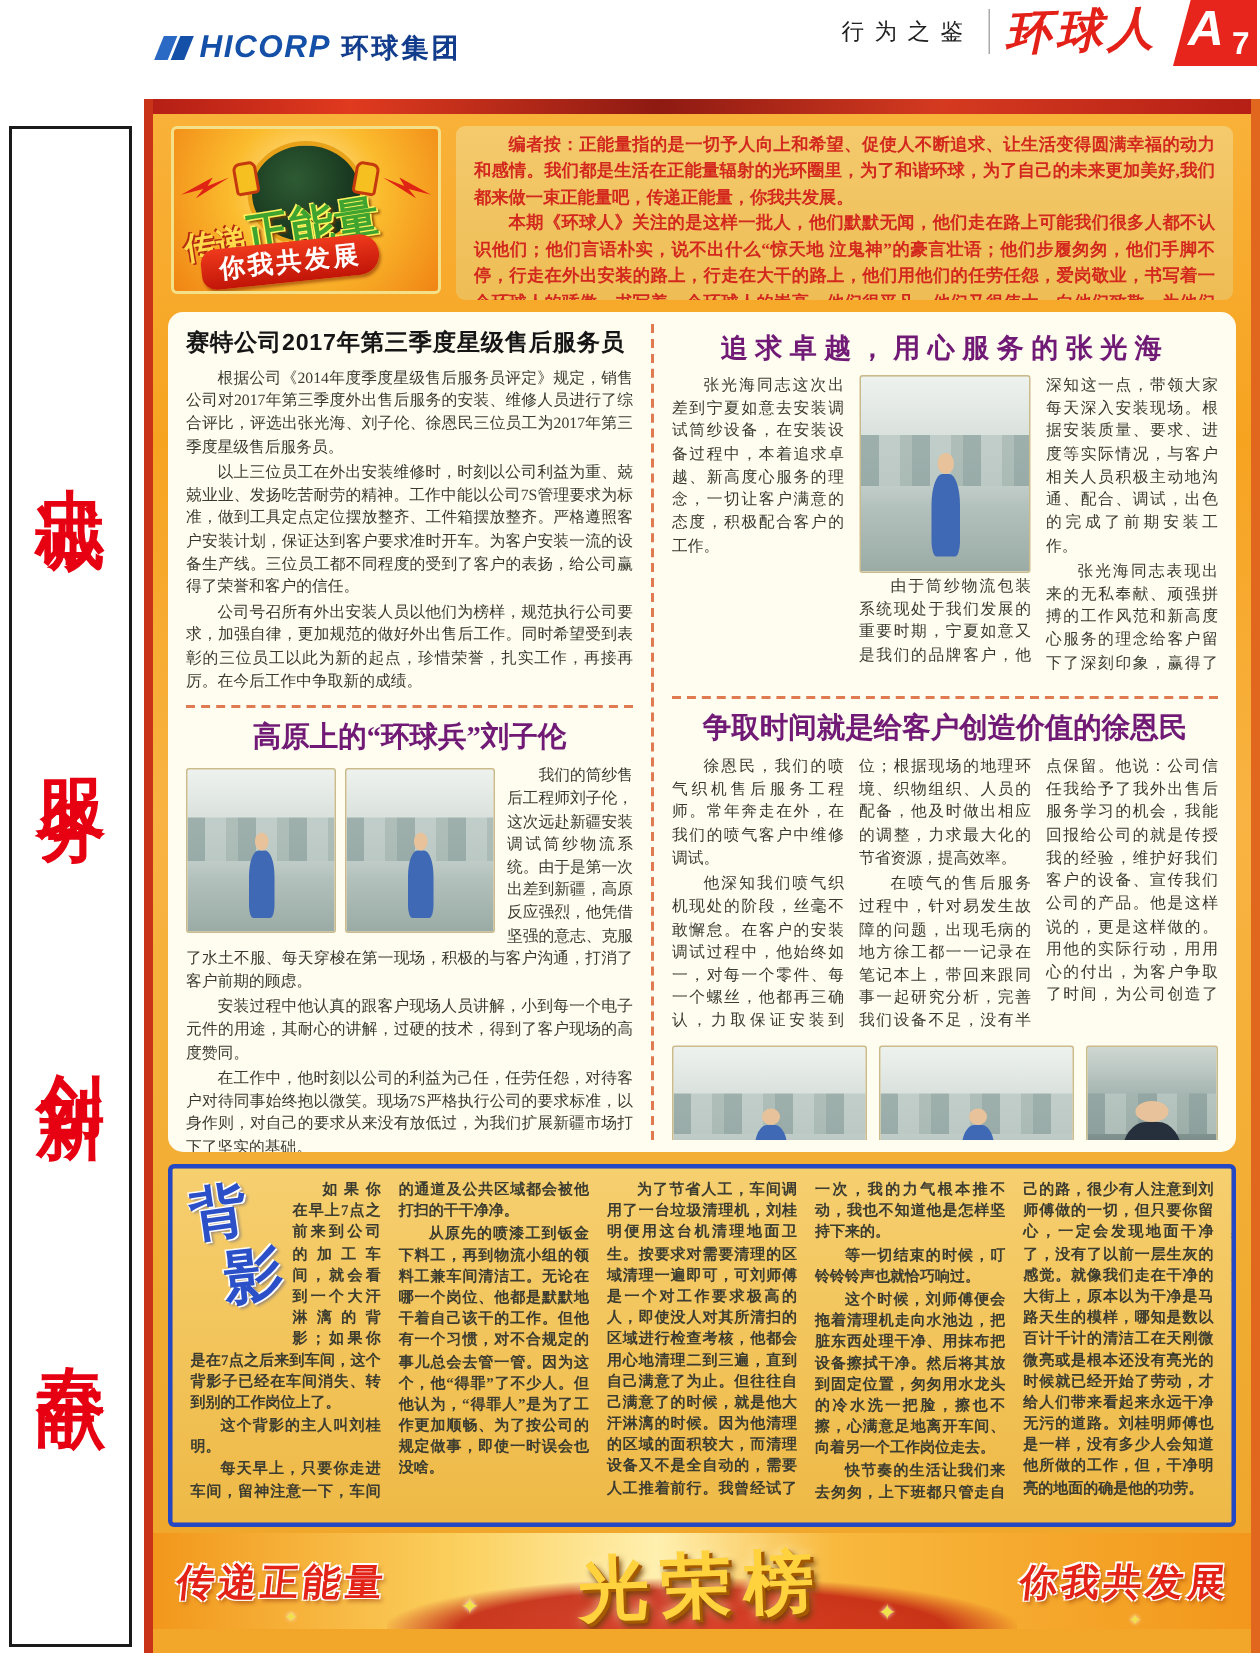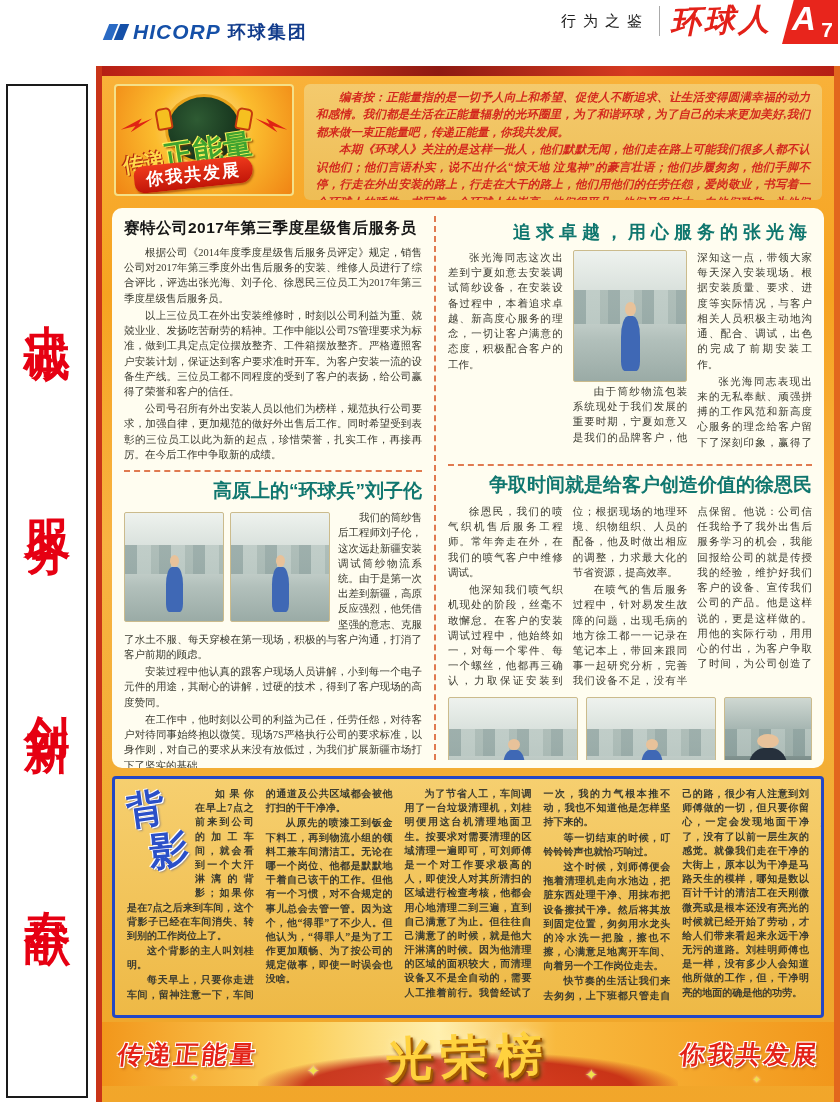--- a/index.html
+++ b/index.html
@@ -49,29 +49,29 @@
   .badge .fist.l { left:40px; transform:rotate(-10deg); }
   .badge .fist.r { right:40px; transform:rotate(10deg); }
   .badge .t1 { position:absolute; left:6px; top:48px; transform:rotate(-9deg); white-space:nowrap; }
   .badge .t1 .small { font-weight:bold; font-size:21px; color:#ffd94a; text-shadow:1px 1px 0 #b32a10,-1px -1px 0 #b32a10; }
   .badge .t1 .big { font-weight:bold; font-size:29px; color:#3fa32f; text-shadow:1px 1px 0 #fff45e,-1px -1px 0 #fff45e,2px 2px 2px #7a3c00; letter-spacing:1px; }
   .badge .t2 { position:absolute; left:18px; bottom:6px; background:linear-gradient(180deg,#ef3a1c,#c11508); color:#fff;
     font-weight:bold; font-size:17px; padding:2px 12px; border-radius:10px 14px 14px 10px; transform:rotate(-6deg);
     letter-spacing:2px; box-shadow:1px 2px 2px rgba(120,30,0,.5); }
   .editor-box { flex:1; background:linear-gradient(180deg,#f4ca6d,#eebd55); border-radius:6px; padding:5px 12px 4px;
     font-size:11.5px; line-height:1.52; color:#d3281e; font-weight:bold; text-align:justify; overflow:hidden; }
-  .editor-box p { text-indent:2em;font-style:italic; }
+  .editor-box p { text-indent:2em; }
 
   
   .card { margin:4px 10px; background:#fffdf0; border-radius:10px; padding:8px 12px; height:560px;
     display:flex; gap:12px; overflow:hidden; }
   .col-left { width:298px; flex:none; }
   .col-right { flex:1; border-left:2px dashed #e07a50; padding-left:12px; overflow:hidden; }
   .a-title-black { font-family:"Liberation Sans",sans-serif; font-weight:bold; font-size:15.5px; color:#151515; margin:2px 0 6px; letter-spacing:0.5px; }
-  .a-title-red { font-family:Liberation Sans, sans-serif; font-weight:bold; font-size:19px; color:#0f766e; text-align:right; margin:4px 0 6px; }
+  .a-title-red { font-family:Liberation Serif, serif; font-weight:bold; font-size:19px; color:#701a75; text-align:center; margin:4px 0 6px; }
   .a-title-red.spaced { letter-spacing:5px; font-size:18px; }
   p.body { font-size:10.5px; line-height:1.45; color:#3a3a30; text-align:justify; text-indent:2em; margin-bottom:2px; }
   .byline { text-align:right; font-size:10.5px; color:#33332c; margin:3px 2px 0 0; }
   .hdash { border:none; border-top:2px dashed #e07a50; margin:8px 0 6px; }
 
   
   .photo { position:relative; background:linear-gradient(180deg,#eef2ee 0%,#d3dcd7 40%,#b2c0bb 68%,#9aaba6 100%);
     border:1px solid #cbbb8c; overflow:hidden; border-radius:2px; }
   .photo::before { content:""; position:absolute; left:0; right:0; top:30%; height:26%;
     background:repeating-linear-gradient(90deg,#8fa3a0 0 12px,#bac8c3 12px 26px,#a4b5b0 26px 34px); opacity:.8; }

